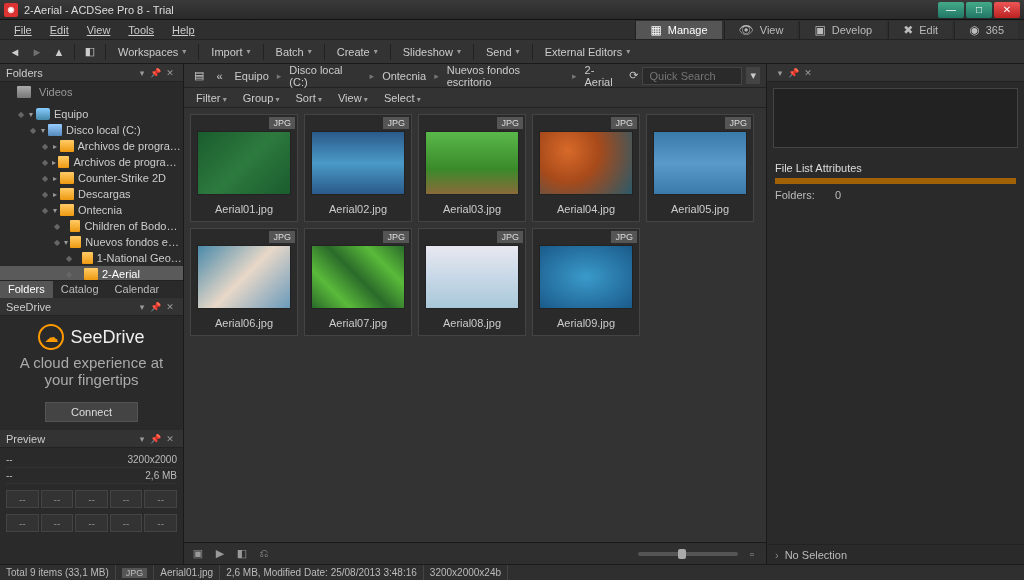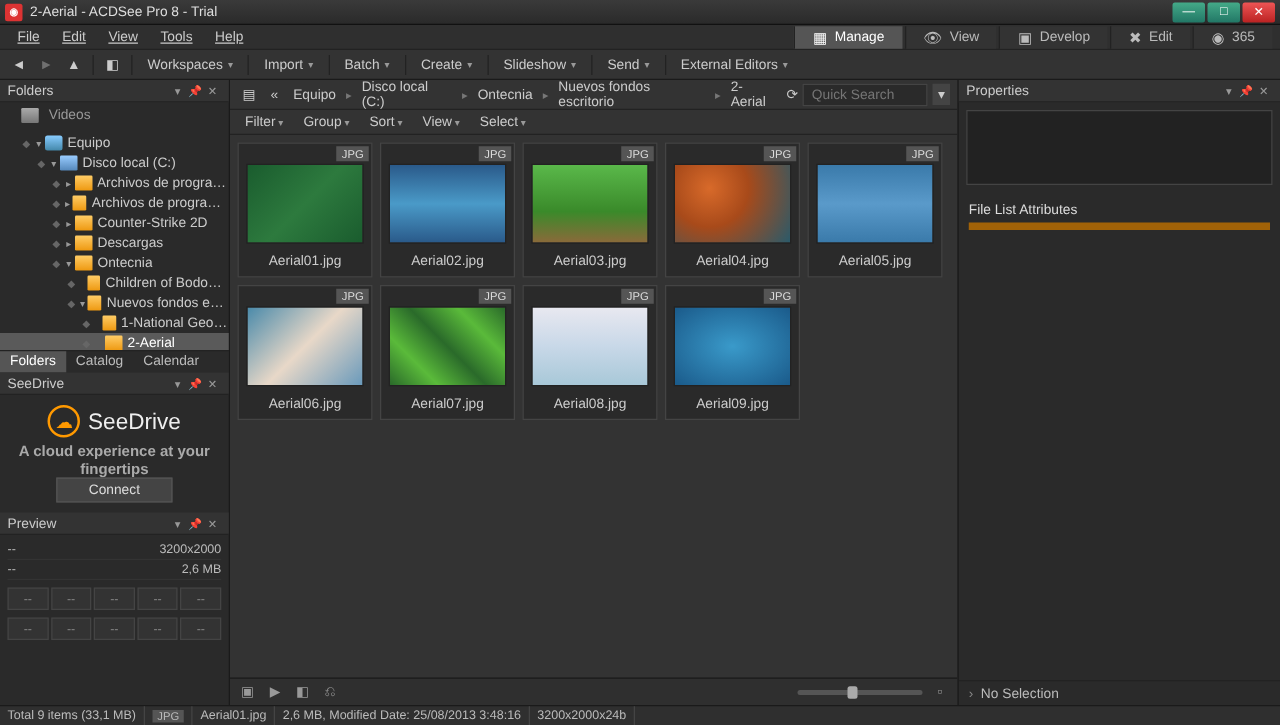--- a/index.html
+++ b/index.html
@@ -62,21 +62,21 @@
 
 .foldertabs { display:flex; height:18px; background:#2a2a2a; border-top:1px solid #222; }
 .ftab { padding: 2px 8px; color:#bbb; font-size:11px; }
 .ftab.active { background:#555; color:#fff; }
 
 
 .seedrive { padding: 8px; text-align:center; color:#ccc; }
 .sd-logo { display:flex; align-items:center; justify-content:center; gap:6px; margin-bottom:4px; }
 .sd-icon { width:26px; height:26px; border:2px solid #f90; border-radius:50%; display:flex;align-items:center;justify-content:center; color:#f90; font-size:14px; }
 .sd-name { font-size:18px; color:#eee; font-weight:300; }
-.sd-tag { font-size:12px; color:#aaa; margin-bottom:0;font-weight:bold; }
+.sd-tag { font-size:15px; color:#aaa; margin-bottom:14px; }
 .sd-btn { display:inline-block; padding:3px 25px; background:#444; color:#ddd; border:1px solid #555; }
 
 
 .preview { padding:4px 6px; font-size:10px; color:#bbb; }
 .pvrow { display:flex; justify-content:space-between; padding:2px 0; border-bottom:1px solid #333; }
 .pvbtnrow { display:flex; gap:2px; margin-top:6px; }
 .pvbtn { flex:1; height:18px; background:#333; border:1px solid #444; display:flex;align-items:center;justify-content:center; color:#888; }
 
 
 .bcrumb { height:24px; background:#333; display:flex; align-items:center; padding:0 6px; gap:4px; border-bottom:1px solid #222; }
@@ -405,28 +405,31 @@
       <div class="cficn">⎌</div>
       <div class="slider">
           <div class="knob"></div>
         </div>
       <div class="cficn">▫</div>
     </div>
   </div>
 
   <div class="rightcol">
     <div class="panelhdr">
-      <span class="pht">Properties</span>
       <span class="phicn">▾</span>
       <span class="phicn">📌</span>
       <span class="phicn">✕</span>
     </div>
     <div class="propbox"></div>
     <div class="propsect">
       <div class="prophdr">File List Attributes</div>
+      <div class="proprow">
+          <span class="k">Folders:</span>
+          <span>0</span>
+        </div>
     </div>
     <div class="rightfoot">
       <span style="margin-right:6px;color:#888;">›</span>
       <span>No Selection</span>
     </div>
   </div>
 </div>
 
 <div class="statusbar">
   <div class="cell">Total 9 items  (33,1 MB)</div>

